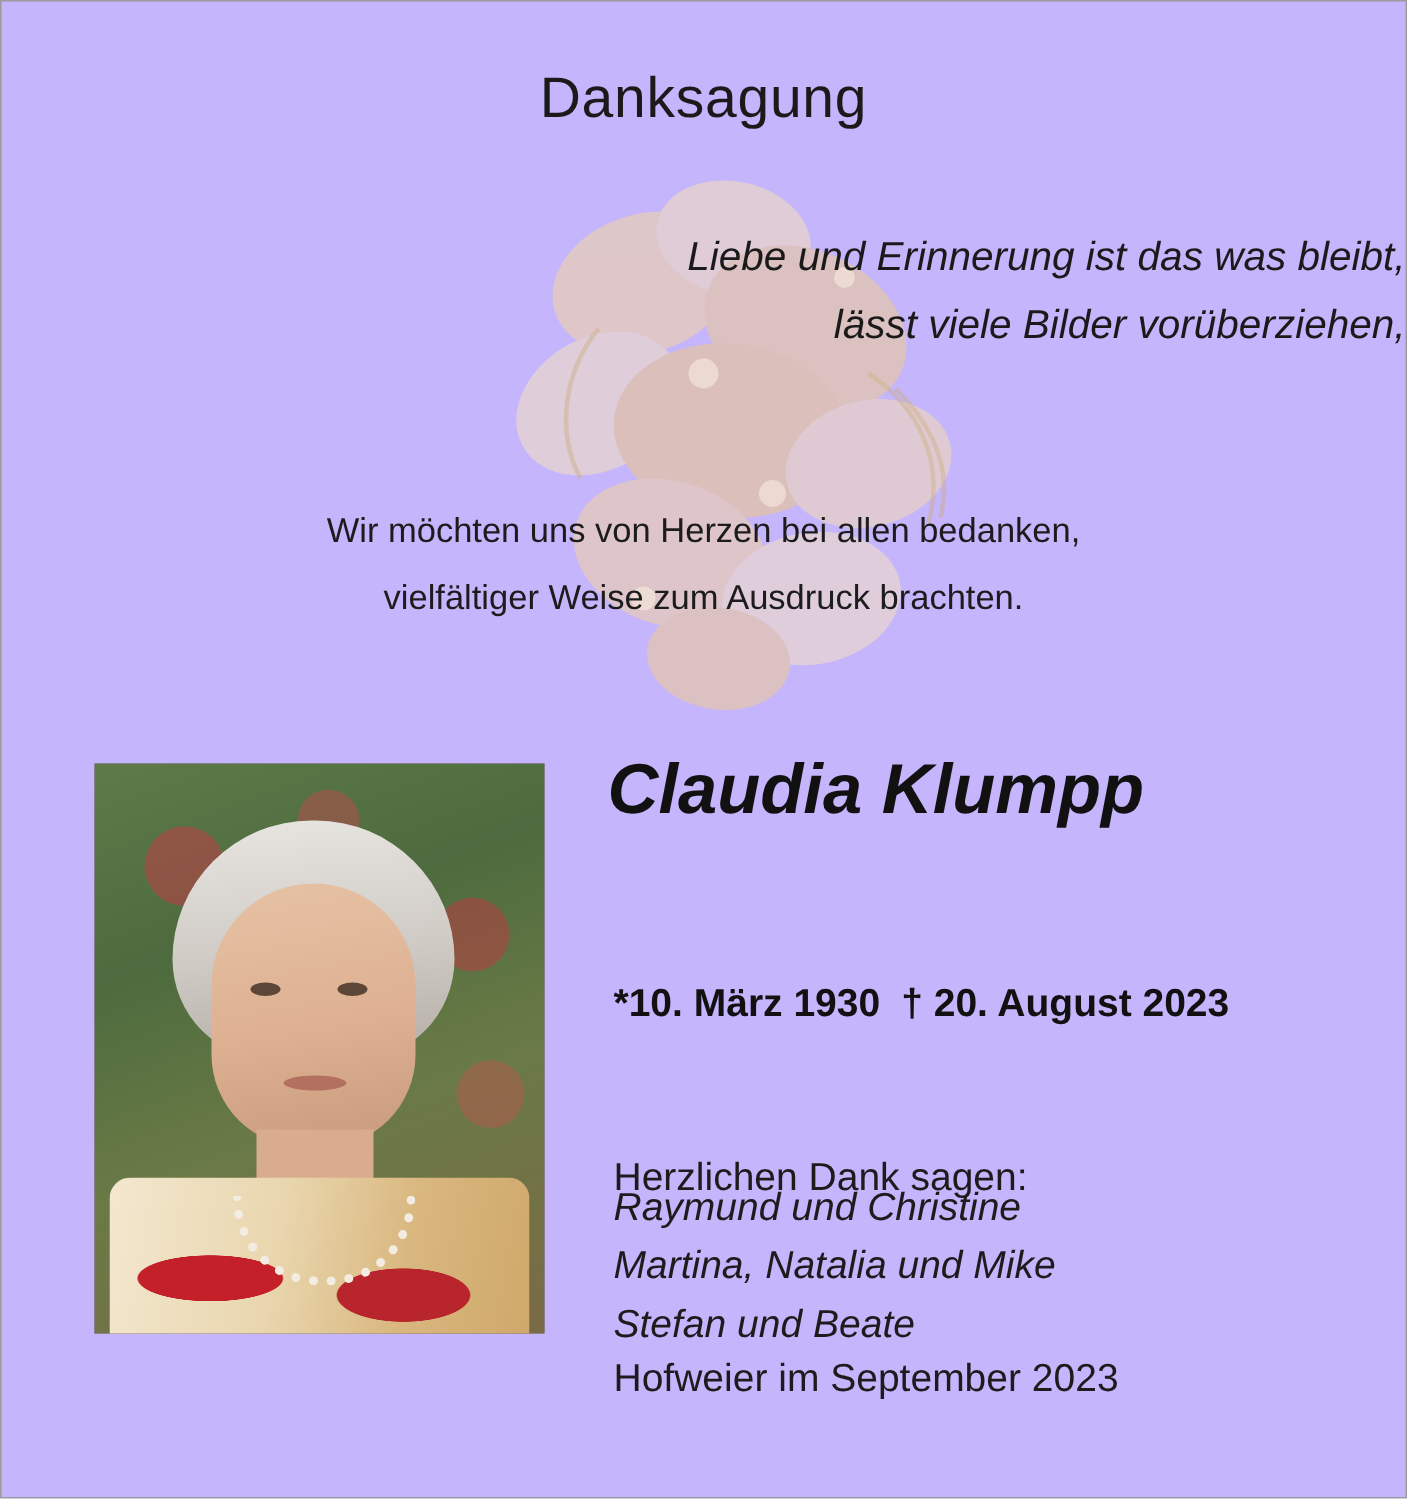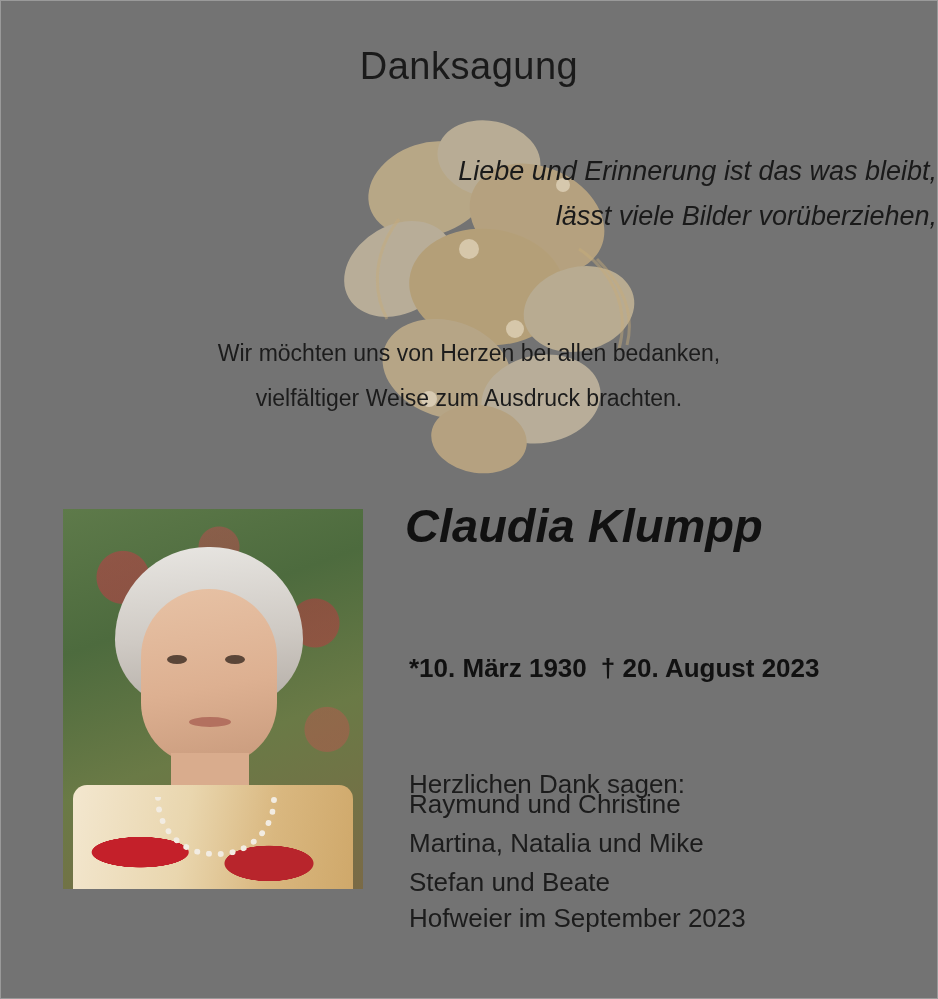--- a/index.html
+++ b/index.html
@@ -4,21 +4,21 @@
 <style>
   html, body {
     margin: 0;
     padding: 0;
     background: #ffffff;
   }
   #page {
     position: relative;
     width: 938px;
     height: 999px;
-    background: #737373;
+    background: #c4b5fd;
     border: 1px solid #9a9a9a;
     box-sizing: border-box;
     overflow: hidden;
     font-family: "Liberation Sans", sans-serif;
     color: #1c1c1c;
   }
 
   
   .floral {
     position: absolute;
@@ -195,20 +195,21 @@
     font-size: 26px;
     color: #1c1c1c;
   }
   .mourners {
     position: absolute;
     left: 408px;
     top: 784px;
     font-size: 26px;
     line-height: 39px;
     color: #1c1c1c;
+    font-style: italic;
   }
   .place {
     position: absolute;
     left: 408px;
     top: 902px;
     font-size: 26px;
     color: #1c1c1c;
   }
   .line { display: block; }
 </style>

